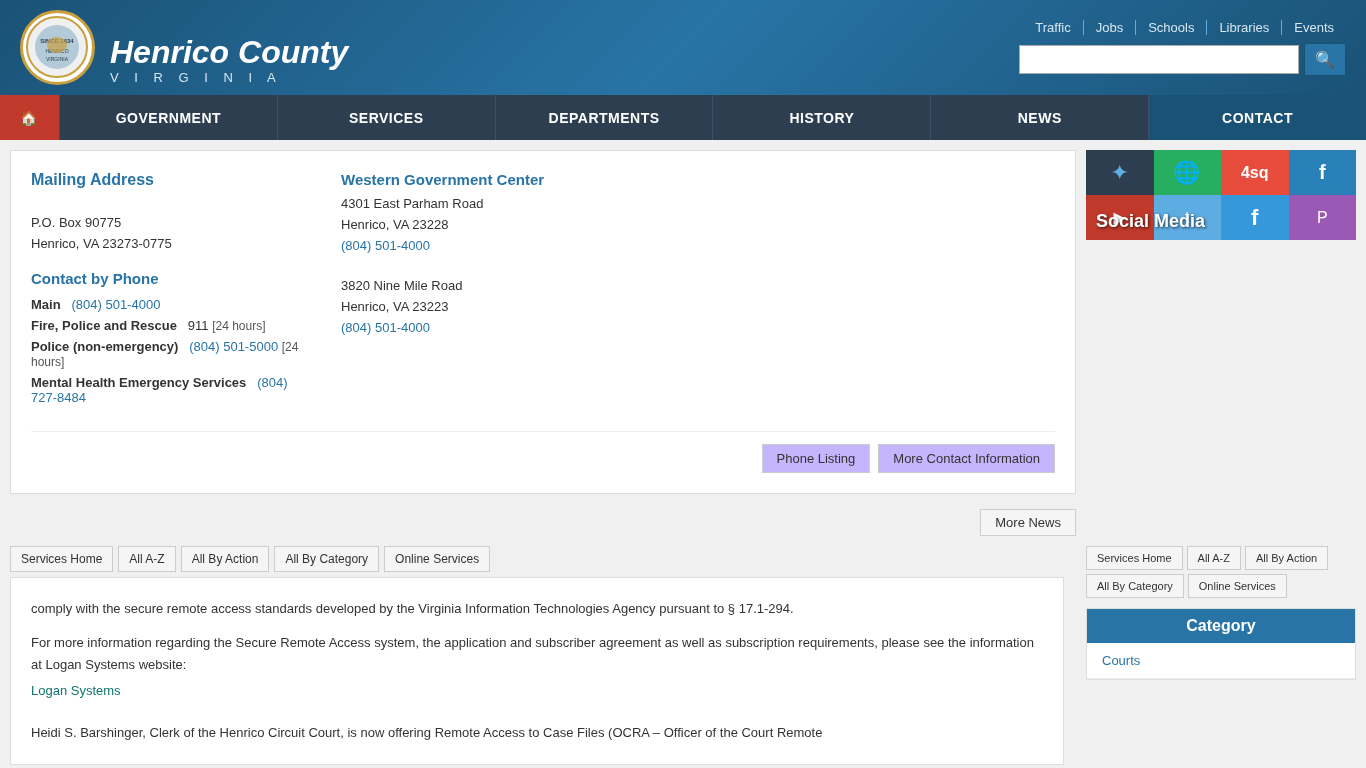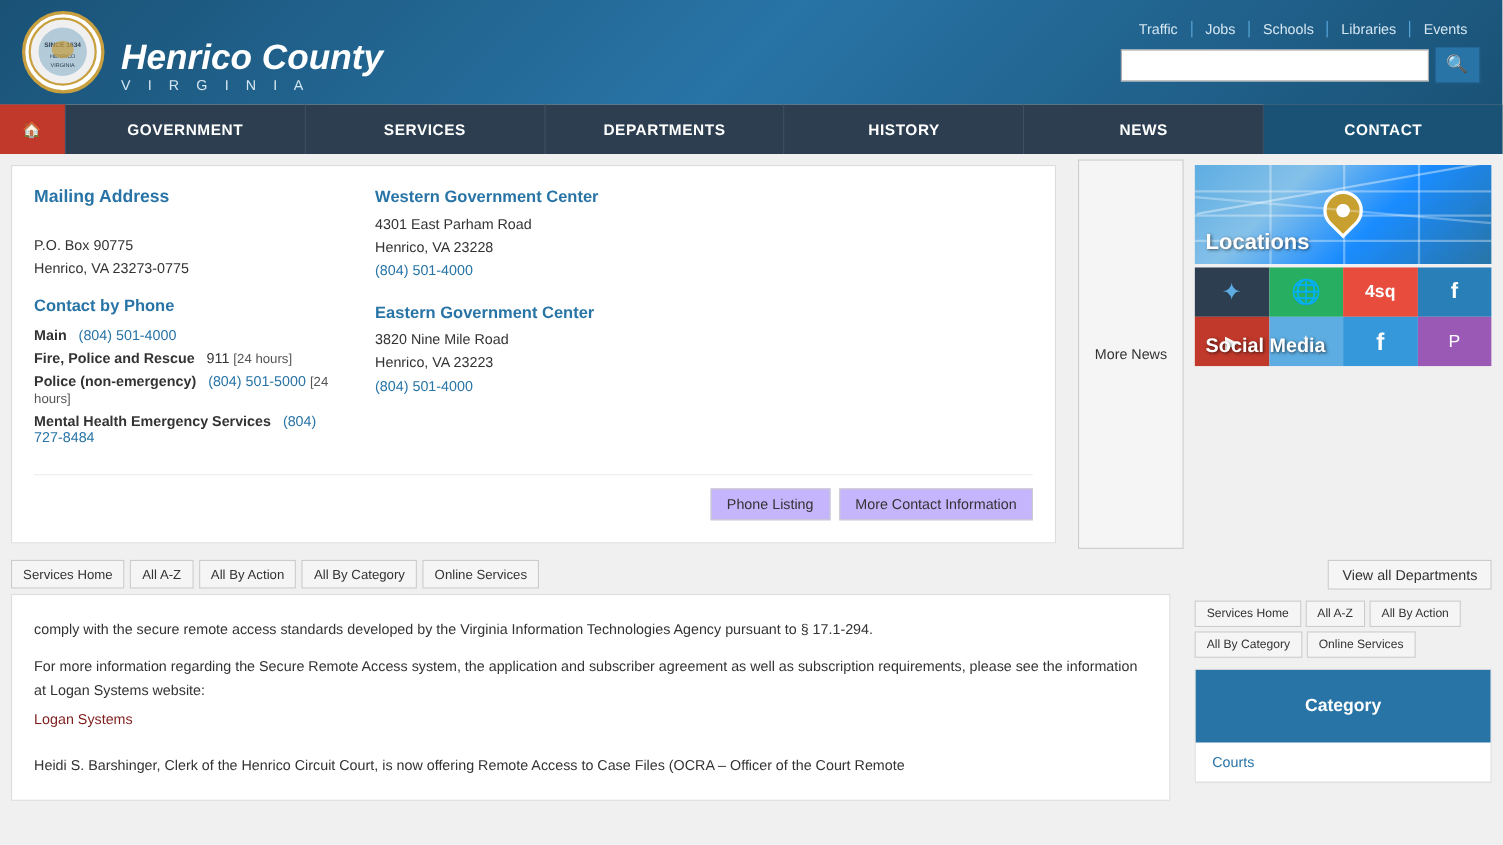--- a/index.html
+++ b/index.html
@@ -339,21 +339,21 @@
       min-width: 0;
       background: #fff;
       margin: 0 10px 10px 10px;
       padding: 20px;
       border: 1px solid #ddd;
       font-size: 13px;
       line-height: 1.7;
       color: #333;
     }
 
-    .content-link { color: #7f1d1d; text-decoration: none; }
+    .content-link { color: #0f766e; text-decoration: none; }
 
     
     #sidebar-bottom {
       flex: 0 0 280px;
       padding: 0 10px 10px 0;
     }
 
     
     #view-all-row {
       display: flex;
@@ -390,21 +390,21 @@
     
     #category-box {
       background: #fff;
       border: 1px solid #ddd;
       margin-top: 5px;
     }
     #category-title {
       background: #2874a6;
       color: #fff;
       text-align: center;
-      padding: 24px;
+      padding: 8px;
       font-size: 16px;
       font-weight: bold;
     }
     .category-item {
       padding: 10px 15px;
       font-size: 13px;
       border-bottom: 1px solid #eee;
     }
     .category-link {
       color: #2874a6;
@@ -414,20 +414,21 @@
     
     #top-section {
       display: flex;
       gap: 0;
       background: #f0f0f0;
     }
     #top-left-main {
       flex: 1;
       min-width: 0;
       display: flex;
+      flex-direction: column;
     }
     
     #svc-nav-main {
       display: flex;
       gap: 5px;
       padding: 5px 10px;
       background: #f0f0f0;
       flex-wrap: wrap;
     }
   </style>
@@ -516,21 +517,20 @@
           <div class="gov-center">
             <a class="gov-center-link" href="#">Western Government Center</a>
             <div class="gov-center-address">
               <span>4301 East Parham Road</span><br>
               <span>Henrico, VA 23228</span><br>
               <a class="phone-link" href="#">(804) 501-4000</a>
             </div>
           </div>
 
           <div class="gov-center">
-            <a class="gov-center-link" href="#">Eastern Government Center</a>
             <div class="gov-center-address">
               <span>3820 Nine Mile Road</span><br>
               <span>Henrico, VA 23223</span><br>
               <a class="phone-link" href="#">(804) 501-4000</a>
             </div>
           </div>
         </div>
       </div>
 
       <div id="contact-buttons">
@@ -539,34 +539,20 @@
       </div>
     </div>
 
     <div id="more-news-row">
       <button class="more-news-btn">More News</button>
     </div>
   </div>
 
   <div id="right-sidebar">
 
-    <div id="locations-box">
-      <div id="locations-map-bg">
-        <div class="map-road-h" style="top:25%;"></div>
-        <div class="map-road-h" style="top:50%;"></div>
-        <div class="map-road-h" style="top:75%;"></div>
-        <div class="map-road-v" style="left:25%;"></div>
-        <div class="map-road-v" style="left:50%;"></div>
-        <div class="map-road-v" style="left:75%;"></div>
-        <div id="map-pin">
-          <div style="position:absolute;width:12px;height:12px;background:#fff;border-radius:50%;top:50%;left:50%;transform:translate(-50%,-50%);"></div>
-        </div>
-      </div>
-      <div id="locations-label">Locations</div>
-    </div>
 
     <div id="social-media-box">
       <div id="social-grid">
         <div class="social-cell sc-dark">✦</div>
         <div class="social-cell sc-green">🌐</div>
         <div class="social-cell sc-foursquare" style="font-size:16px;font-weight:bold;">4sq</div>
         <div class="social-cell sc-facebook" style="font-weight:bold;font-size:20px;">f</div>
         <div class="social-cell sc-youtube" style="font-size:16px;">▶</div>
         <div class="social-cell sc-twitter" style="font-size:16px;">t</div>
         <div class="social-cell sc-fb2" style="font-weight:bold;">f</div>
@@ -591,23 +577,20 @@
     <div id="main-content">
       <p style="margin-bottom:12px;">comply with the secure remote access standards developed by the Virginia Information Technologies Agency pursuant to § 17.1-294.</p>
       <p style="margin-bottom:4px;">For more information regarding the Secure Remote Access system, the application and subscriber agreement as well as subscription requirements, please see the information at Logan Systems website:</p>
       <a class="content-link" href="#">Logan Systems</a>
       <p style="margin-top:20px;">Heidi S. Barshinger, Clerk of the Henrico Circuit Court, is now offering Remote Access to Case Files (OCRA – Officer of the Court Remote</p>
     </div>
   </div>
 
   <div id="sidebar-bottom">
 
-    <div id="view-all-row">
-      <button class="view-all-btn">View all Departments</button>
-    </div>
 
     <div id="service-nav-row" style="display:flex;gap:4px;padding:5px 0;background:#f0f0f0;flex-wrap:wrap;">
     <button class="svc-nav-btn" style="font-size: 11px;">Services Home</button>
         <button class="svc-nav-btn" style="font-size: 11px;">All A-Z</button>
         <button class="svc-nav-btn" style="font-size: 11px;">All By Action</button>
         <button class="svc-nav-btn" style="font-size: 11px;">All By Category</button>
         <button class="svc-nav-btn" style="font-size: 11px;">Online Services</button>
       </div>
 
     <div id="category-box">

